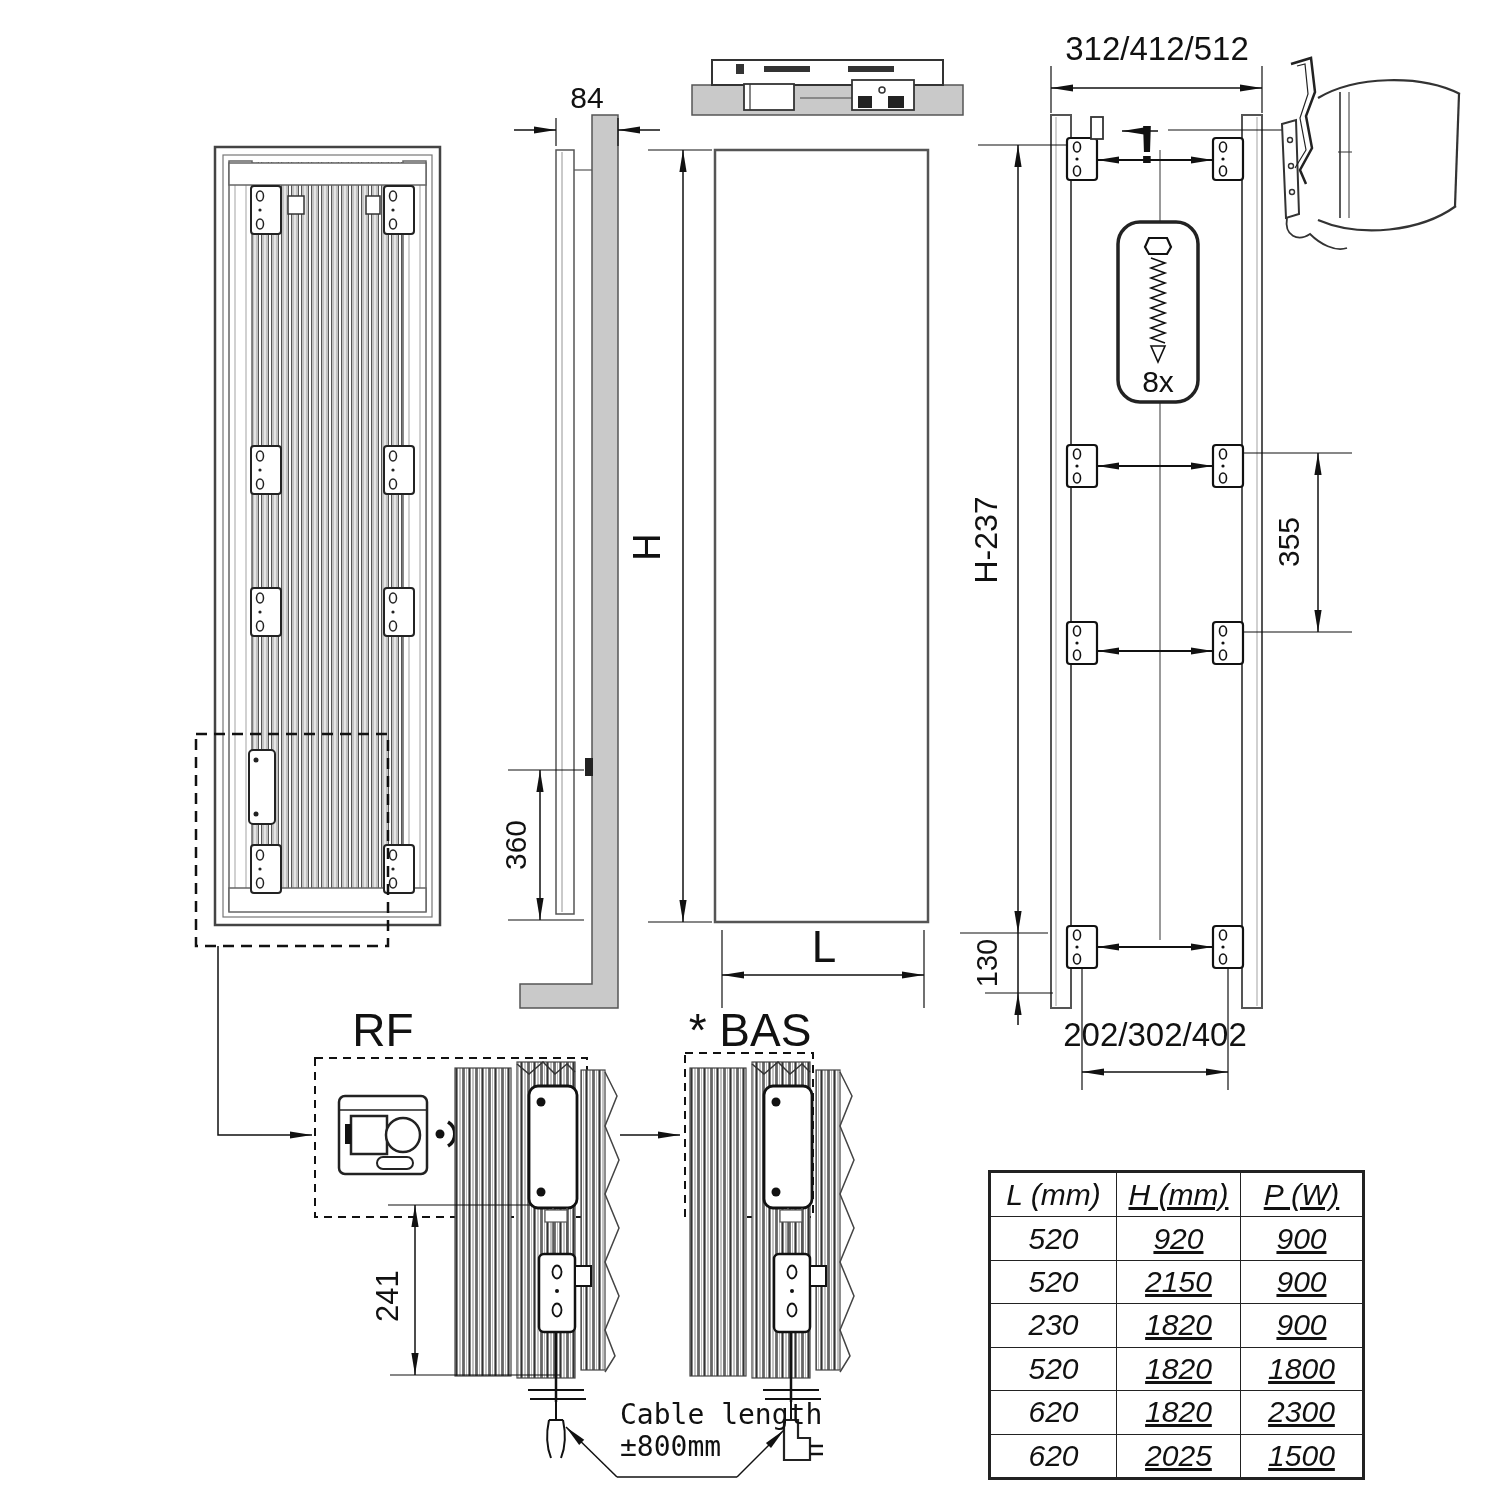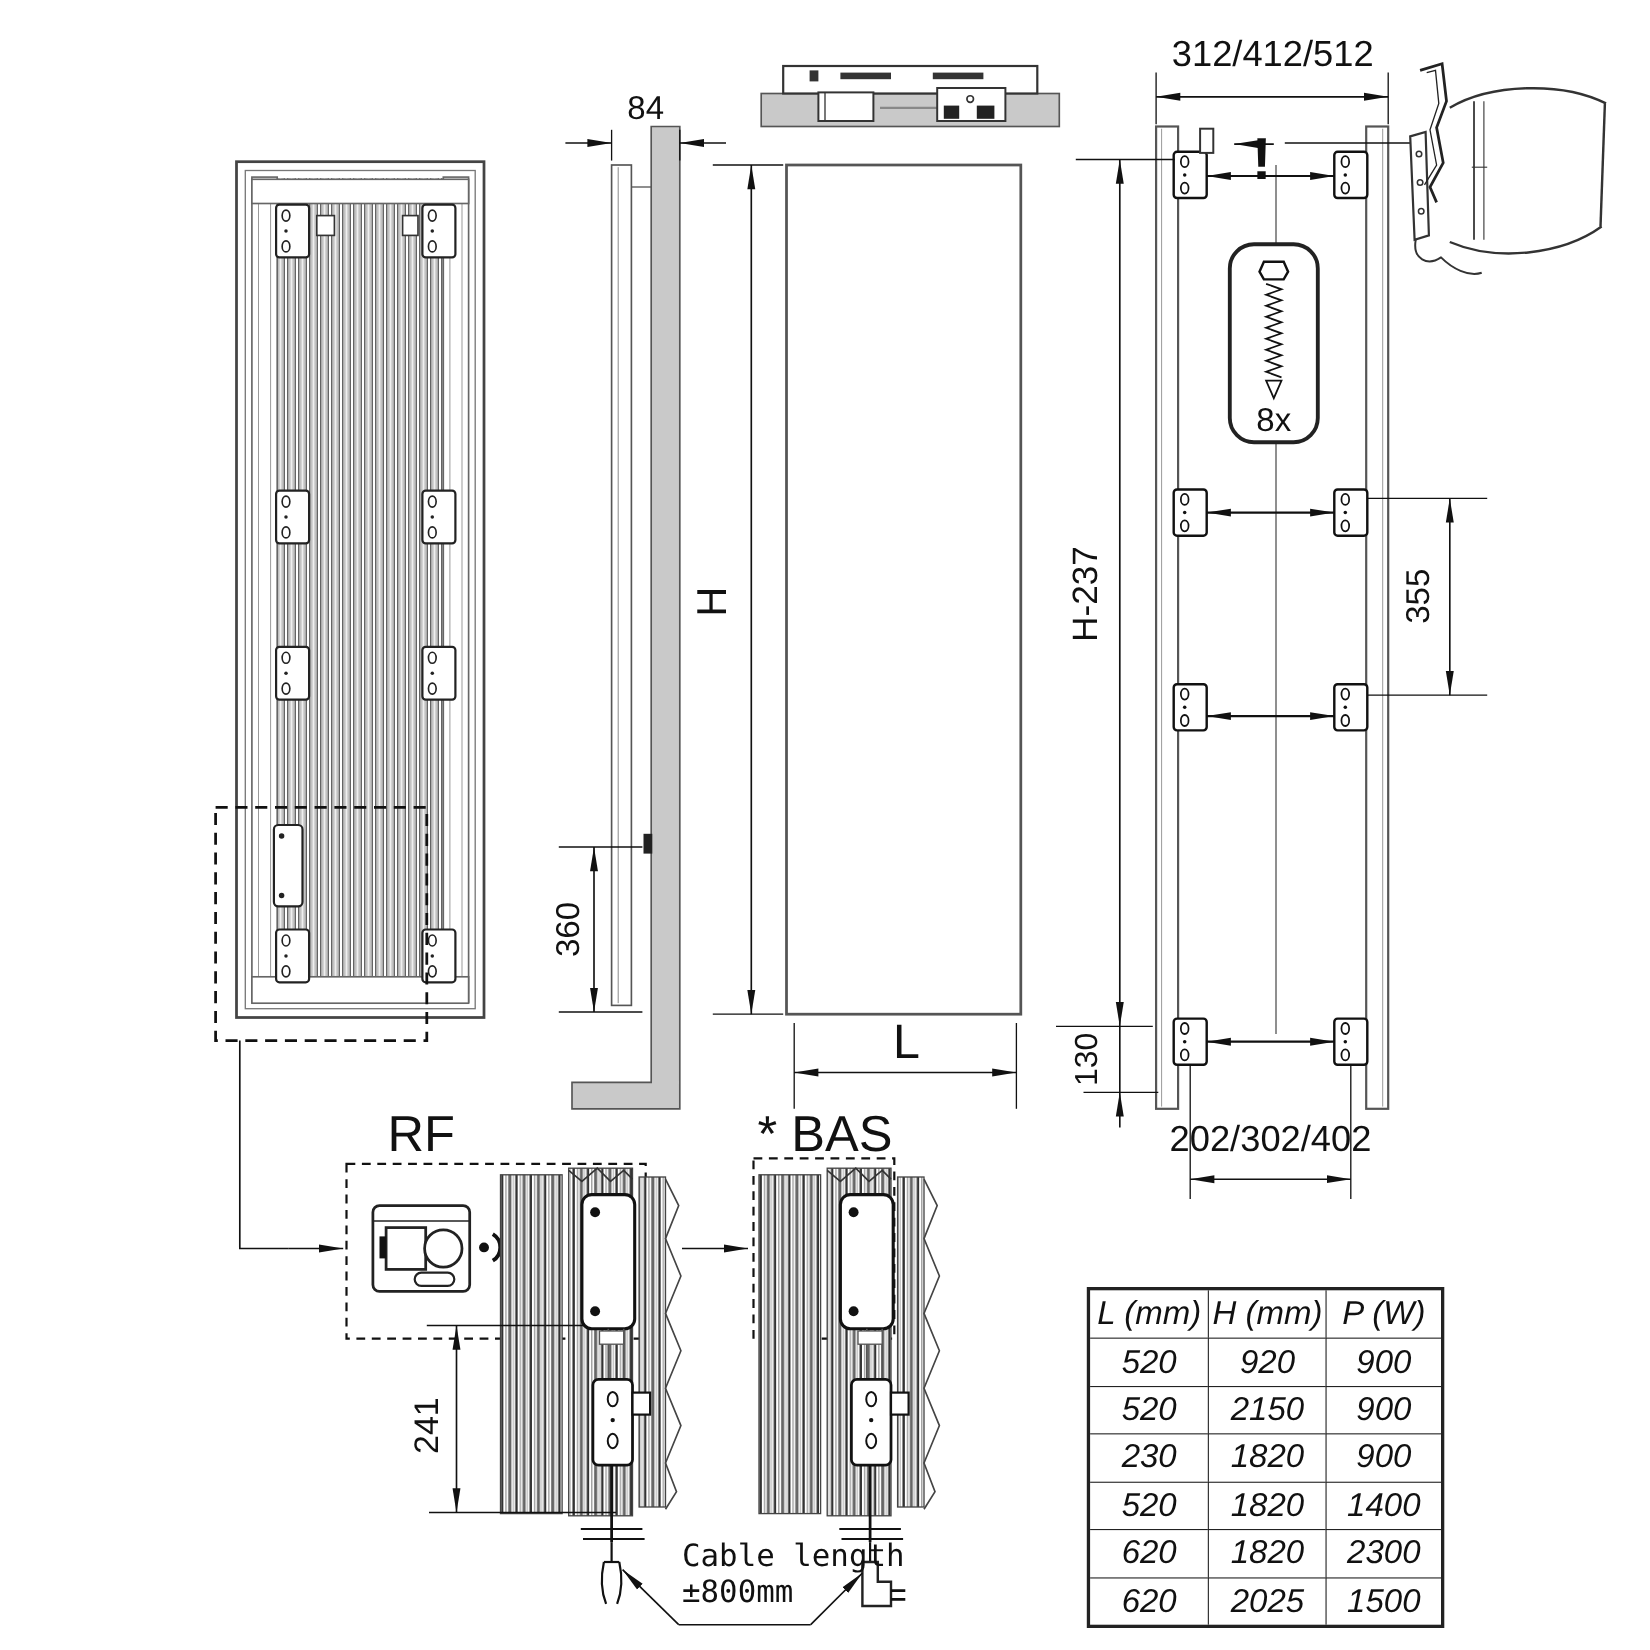--- a/index.html
+++ b/index.html
@@ -8,26 +8,26 @@
   svg{position:absolute;left:0;top:0;}
   svg text{font-family:"Liberation Sans",sans-serif;fill:#111;}
   .dim{font-size:30px;}
   .dimM{font-size:33px;}
   .big{font-size:44px;}
   .lbl{font-size:46px;}
   .bang{font-size:54px;font-weight:700;}
   .eight{font-size:30px;}
   .mono{font-family:"DejaVu Sans Mono",monospace;font-size:28px;}
   
-  .tbl{position:absolute;left:988px;top:1170px;width:325px;height:310px;
+  .tbl{position:absolute;left:988px;top:1170px;width:377px;height:310px;
        display:grid;grid-template-rows:repeat(7,1fr);
        border:3px solid #222;font-style:italic;background:#fff;box-sizing:border-box;}
   .tr{display:grid;grid-template-columns:127fr 126fr 124fr;}
   .td{display:flex;align-items:center;justify-content:center;font-size:30px;box-sizing:border-box;}
-  .td:not(:first-child){border-left:1.6px solid #222;}
+  .td:not(:first-child){border-left:1.6px solid #222;text-decoration:underline;}
   .tr:not(:first-child) .td{border-top:1.6px solid #222;}
 </style>
 </head>
 <body>
 
 <div id="stage">
 
 <svg width="1500" height="1500" viewBox="0 0 1500 1500">
   <defs>
     <marker id="ae" markerWidth="26" markerHeight="10" refX="22" refY="5" orient="auto" markerUnits="userSpaceOnUse">
@@ -338,21 +338,21 @@
     <div class="td">900</div>
   </div>
   <div class="tr">
     <div class="td">230</div>
     <div class="td">1820</div>
     <div class="td">900</div>
   </div>
   <div class="tr">
     <div class="td">520</div>
     <div class="td">1820</div>
-    <div class="td">1400</div>
+    <div class="td">1800</div>
   </div>
   <div class="tr">
     <div class="td">620</div>
     <div class="td">1820</div>
     <div class="td">2300</div>
   </div>
   <div class="tr">
     <div class="td">620</div>
     <div class="td">2025</div>
     <div class="td">1500</div>

